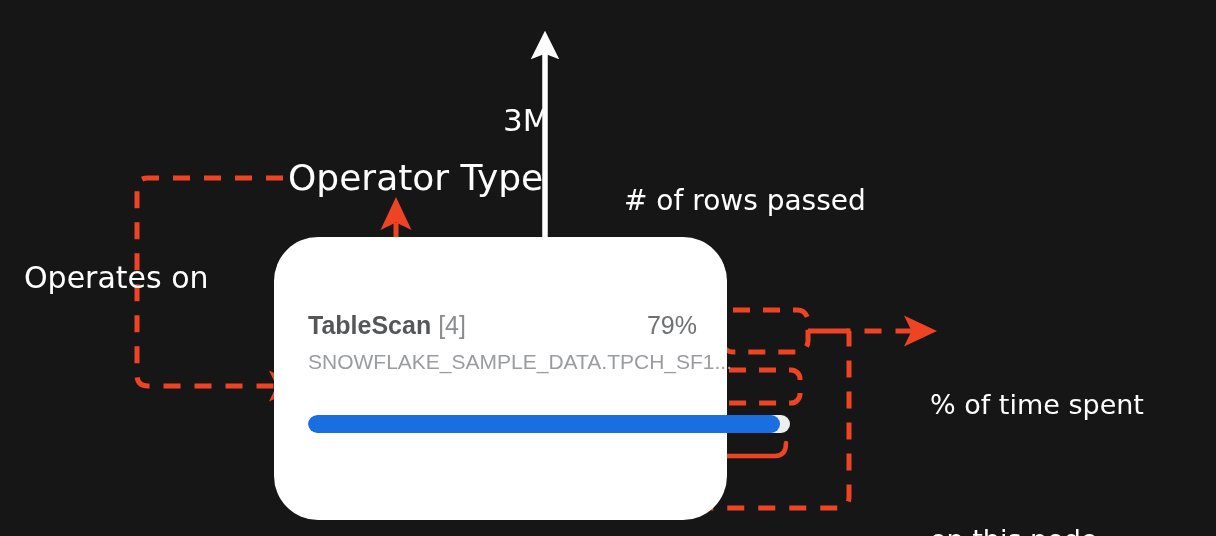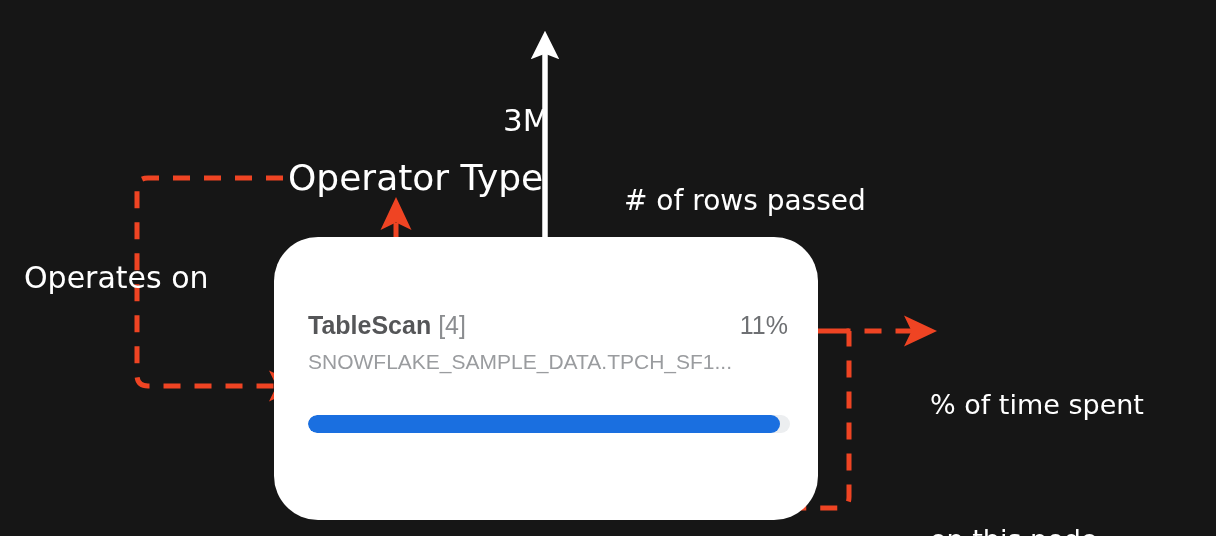--- a/index.html
+++ b/index.html
@@ -12,21 +12,21 @@
   }
   #stage{ position:absolute; inset:0; }
 
   
   #overlay{ position:absolute; left:0; top:0; width:1216px; height:536px; pointer-events:none; }
 
   
   .node-card{
     position:absolute;
     left:274px; top:237px;
-    width:544px; height:283px;
+    width:453px; height:283px;
     background:#ffffff;
     border-radius:44px;
     z-index:3;
   }
   .node-row{
     position:absolute;
     left:34px; right:30px; top:76px;
     display:flex; align-items:baseline; justify-content:space-between;
   }
   .op-title{
@@ -120,21 +120,21 @@
       <path d="M808,331 L849,331" stroke="#ef4423" stroke-width="5" fill="none"></path>
     </g>
   </svg>
 
   <div class="node-card">
     <div class="node-row">
       <div class="op-title">
         <span class="op-name">TableScan</span>
         <span class="op-index">[4]</span>
       </div>
-      <div class="op-pct">11%</div>
+      <div class="op-pct">79%</div>
     </div>
 
     <div class="node-sub">SNOWFLAKE_SAMPLE_DATA.TPCH_SF1...</div>
 
     <div class="bar-track">
       <div class="bar-fill" id="bar-fill" style="width: 98%;"></div>
     </div>
   </div>
 
   <div class="lbl" id="lbl-17m">3M</div>

